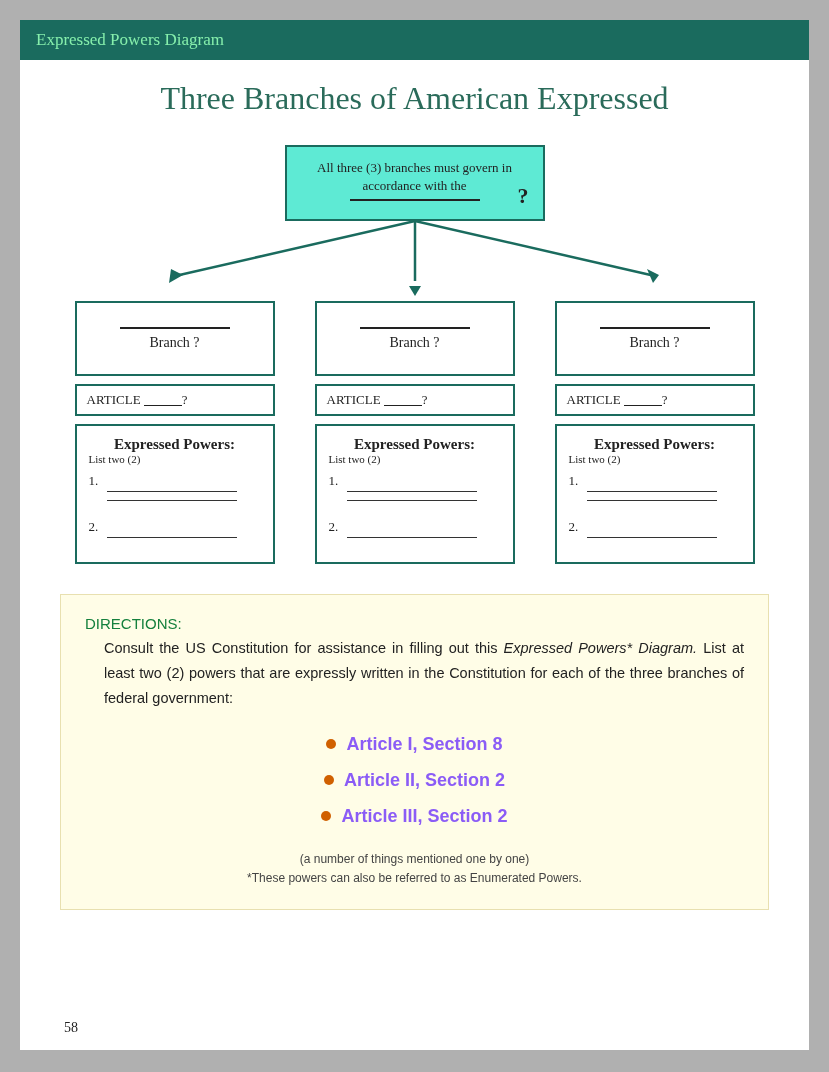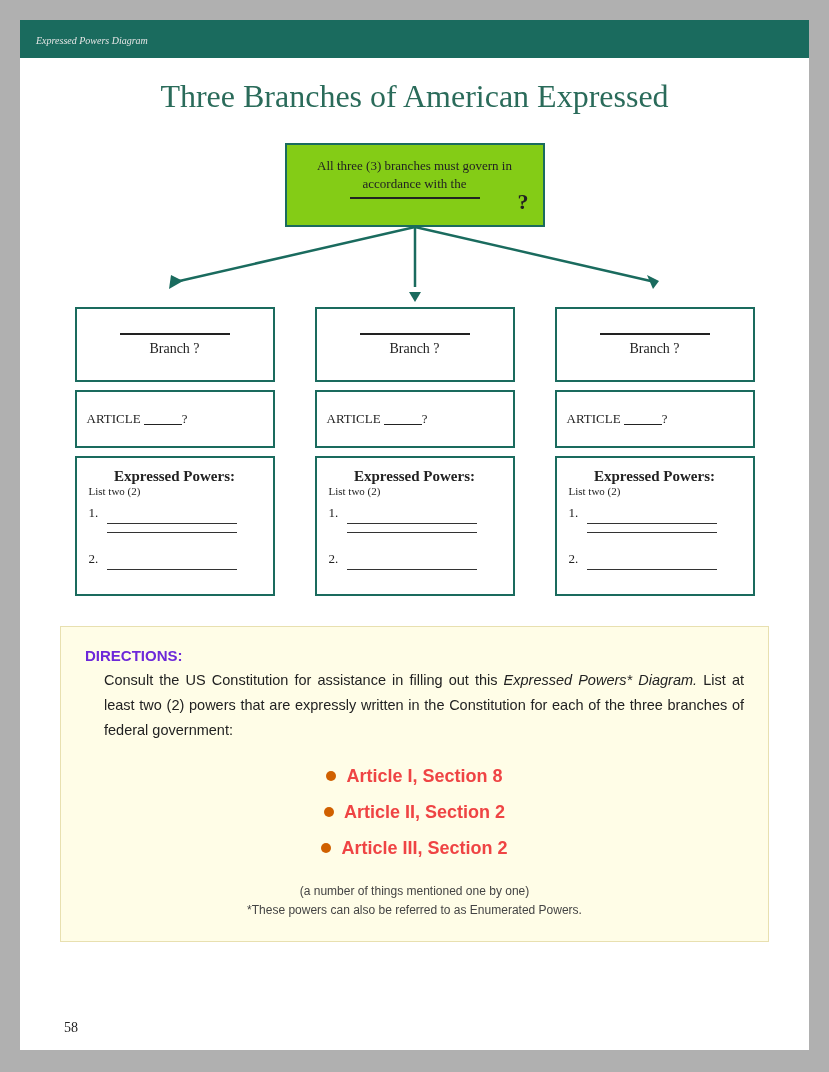--- a/index.html
+++ b/index.html
@@ -21,23 +21,22 @@
       position: relative;
       padding-bottom: 40px;
     }
 
     .header-bar {
       background: #1a6b5e;
       padding: 10px 16px;
     }
 
     .header-bar-title {
-      color: #e5e5e5;
-      font-style: italic;
-      font-size: 10px;
+      color: #86efac;
+      font-size: 17px;
       font-family: Georgia, serif;
     }
 
     .page-content {
       padding: 20px 40px 30px 40px;
     }
 
     .main-title {
       font-size: 32px;
       color: #2a6b5a;
@@ -51,27 +50,27 @@
     .diagram-area {
       display: flex;
       flex-direction: column;
       align-items: center;
       margin-bottom: 30px;
     }
 
     .root-box {
       border: 2px solid #1a6b5e;
       width: 260px;
-      padding: 12px 16px 24px 16px;
+      padding: 12px 16px 16px 16px;
       text-align: center;
       font-size: 13px;
       font-family: Georgia, serif;
       color: #222;
       position: relative;
-      background: #84cc16;
+      background: #5eead4;
     }
 
     .root-box-text {
       line-height: 1.4;
       margin-bottom: 4px;
     }
 
     .root-box-line {
       display: block;
       border-bottom: 2px solid #222;
@@ -131,21 +130,21 @@
     }
 
     .branch-label {
       font-size: 14px;
       font-family: Georgia, serif;
       color: #222;
     }
 
     .article-box {
       border: 2px solid #1a6b5e;
-      padding: 19px 10px;
+      padding: 6px 10px;
       font-size: 13px;
       font-family: Georgia, serif;
       color: #222;
       background: #fff;
       display: flex;
       align-items: center;
       gap: 2px;
     }
 
     .article-line {
@@ -204,22 +203,22 @@
     .directions-section {
       background: #fffde7;
       border: 1px solid #e8e0b0;
       padding: 20px 24px;
       margin-top: 10px;
       font-family: Arial, sans-serif;
       font-size: 14px;
     }
 
     .directions-label {
-      color: #6d28d9;
-      font-weight: bold;
+      color: #15803d;
+      font-weight: normal;
       font-size: 15px;
       font-family: Arial, sans-serif;
     }
 
     .directions-body {
       color: #222;
       line-height: 1.7;
       font-size: 14.5px;
       font-family: Arial, sans-serif;
       text-align: justify;
@@ -233,21 +232,21 @@
 
     .articles-list {
       margin-top: 16px;
       margin-bottom: 16px;
       list-style: none;
       padding-left: 0;
       text-align: center;
     }
 
     .articles-list li {
-      color: #ef4444;
+      color: #8b5cf6;
       font-weight: bold;
       font-size: 18px;
       font-family: Arial, sans-serif;
       line-height: 2;
       display: flex;
       align-items: center;
       justify-content: center;
       gap: 10px;
     }
 

